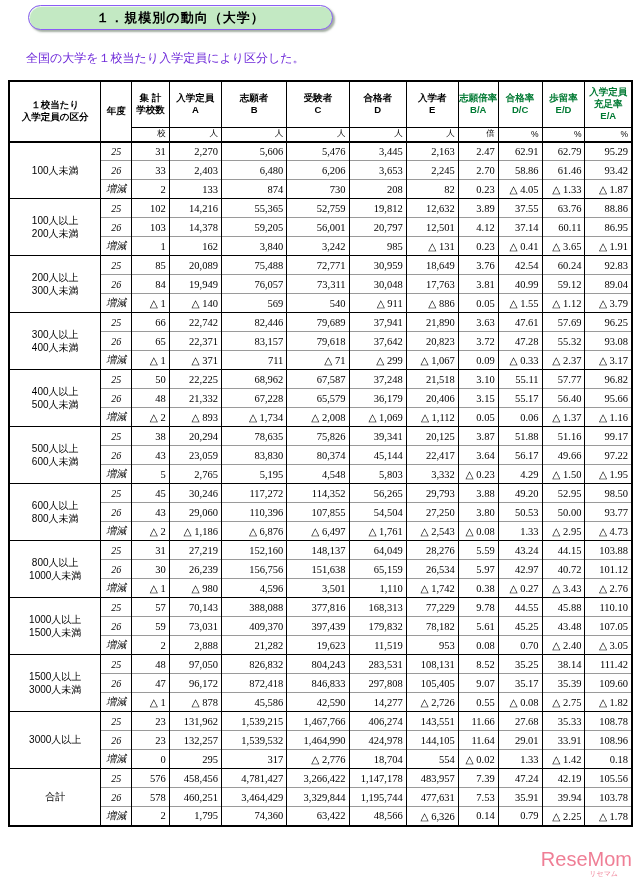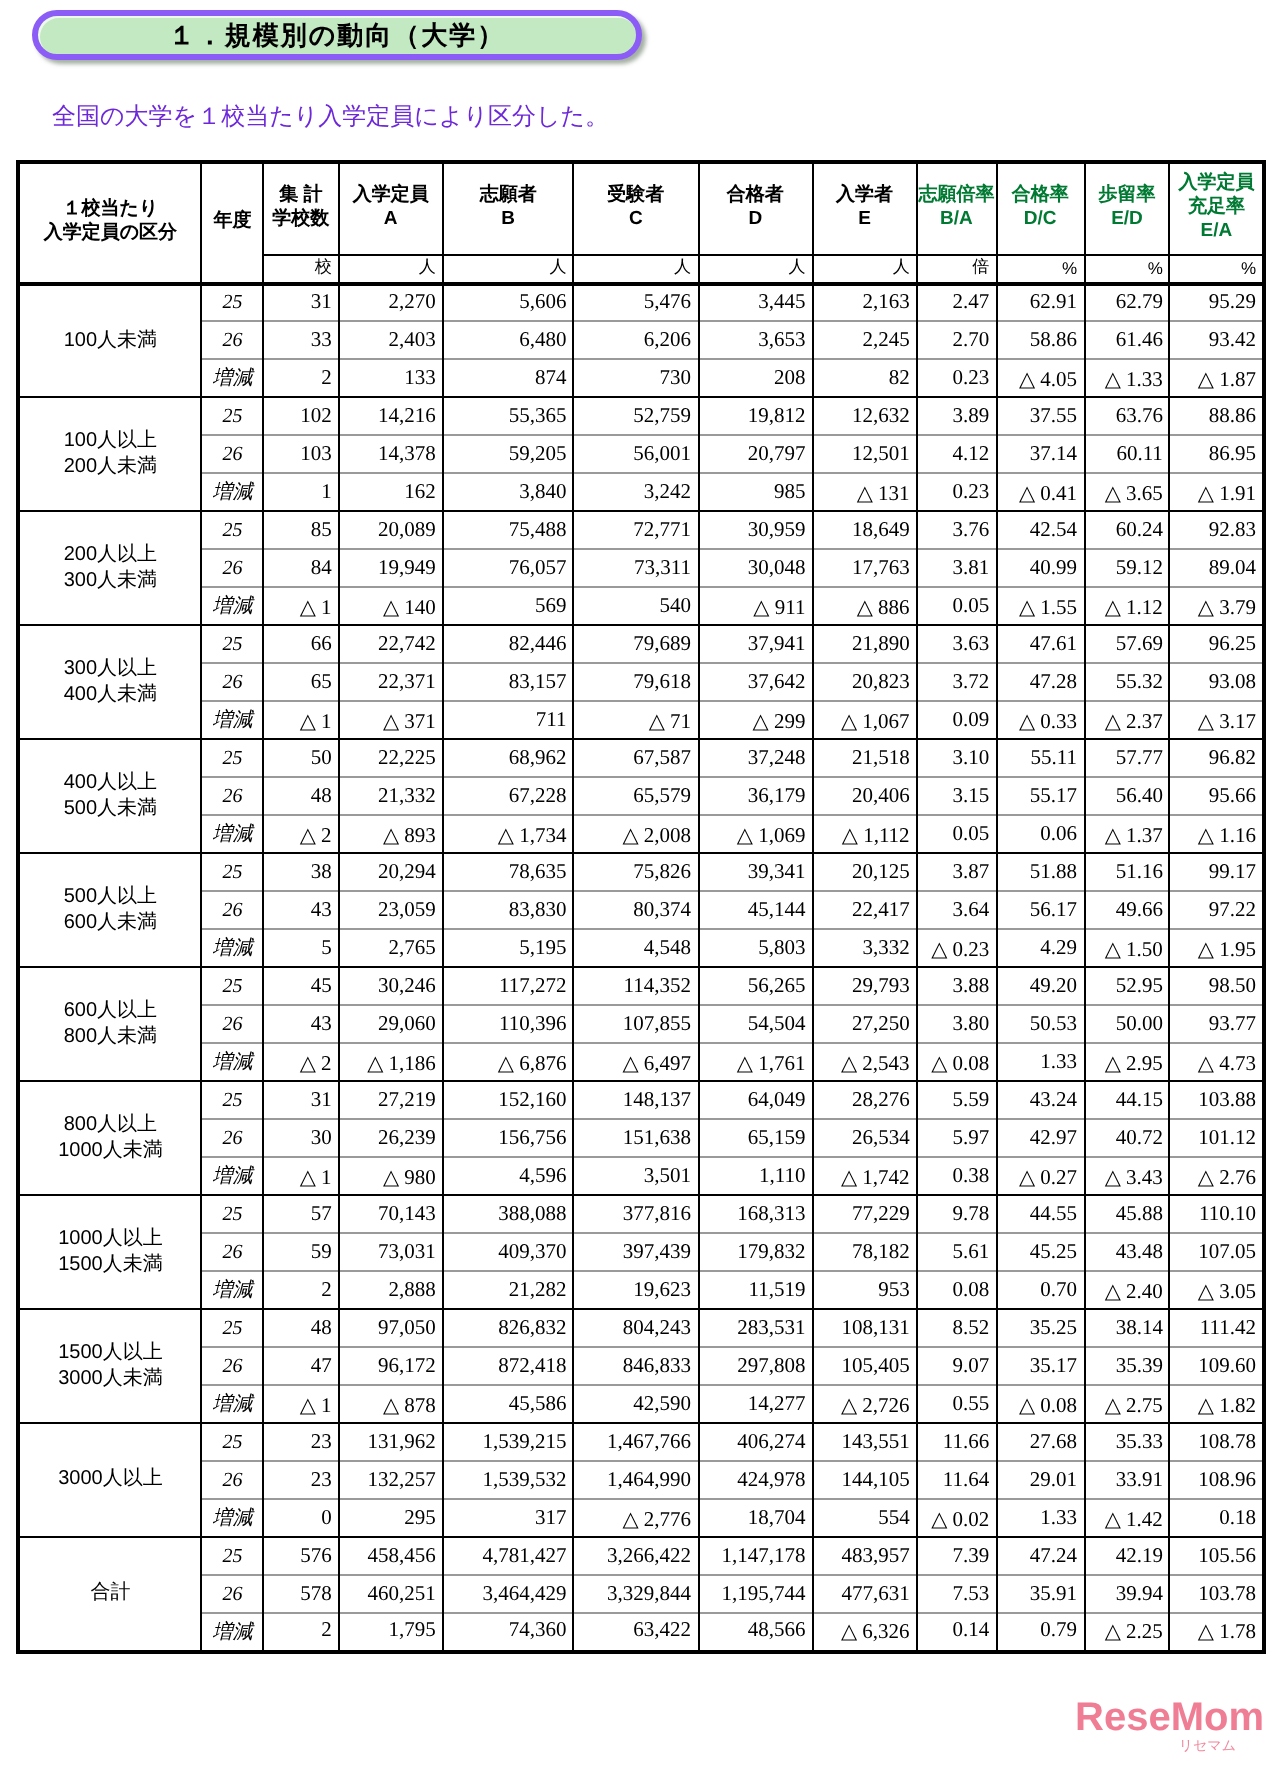--- a/index.html
+++ b/index.html
@@ -4,24 +4,24 @@
 <style>
   * { margin:0; padding:0; box-sizing:border-box; }
   html,body { width:640px; height:889px; }
   body {
     background:#ffffff;
     font-family:"Liberation Sans", sans-serif;
     position:relative;
     overflow:hidden;
   }
   .title-box {
-    position:absolute; left:16px; top:5px;
+    position:absolute; left:28px; top:5px;
     width:305px; height:25px;
     background:#c3e9c3;
-    border:3px solid #8b5cf6;
+    border:1px solid #8b5cf6;
     border-radius:13px;
     display:flex; align-items:center; justify-content:center;
     font-size:13px; font-weight:bold; color:#000;
     letter-spacing:1px;
     box-shadow:2px 2px 2px rgba(90,110,90,.55), inset 1px 1px 0 rgba(255,255,255,.7);
   }
   .subtitle {
     position:absolute; left:26px; top:50px;
     font-size:12px; color:#6d28d9;
   }
@@ -74,21 +74,21 @@
     font-size:10px;
     font-style:italic;
   }
   .watermark {
     position:absolute; right:8px; bottom:12px;
     text-align:right; line-height:1;
     pointer-events:none;
   }
   .watermark .wm-main {
     display:block;
-    font-size:20px; font-weight:bold;
+    font-size:20px; font-weight:normal;
     color:rgba(238,115,140,0.92);
     font-family:"Liberation Sans", sans-serif;
     letter-spacing:0;
     text-shadow:0 0 1px rgba(255,255,255,.6);
     margin-left:36px;
   }
   .watermark .wm-sub {
     display:block;
     font-size:7px;
     color:rgba(238,115,140,0.85);

